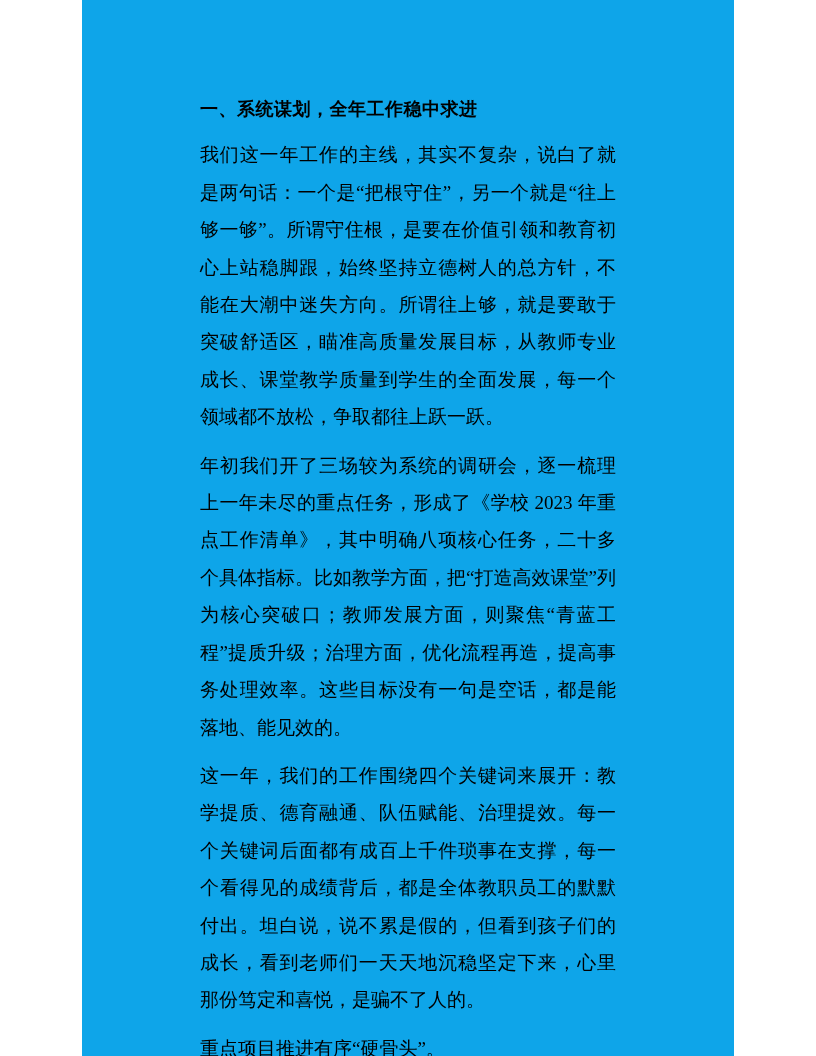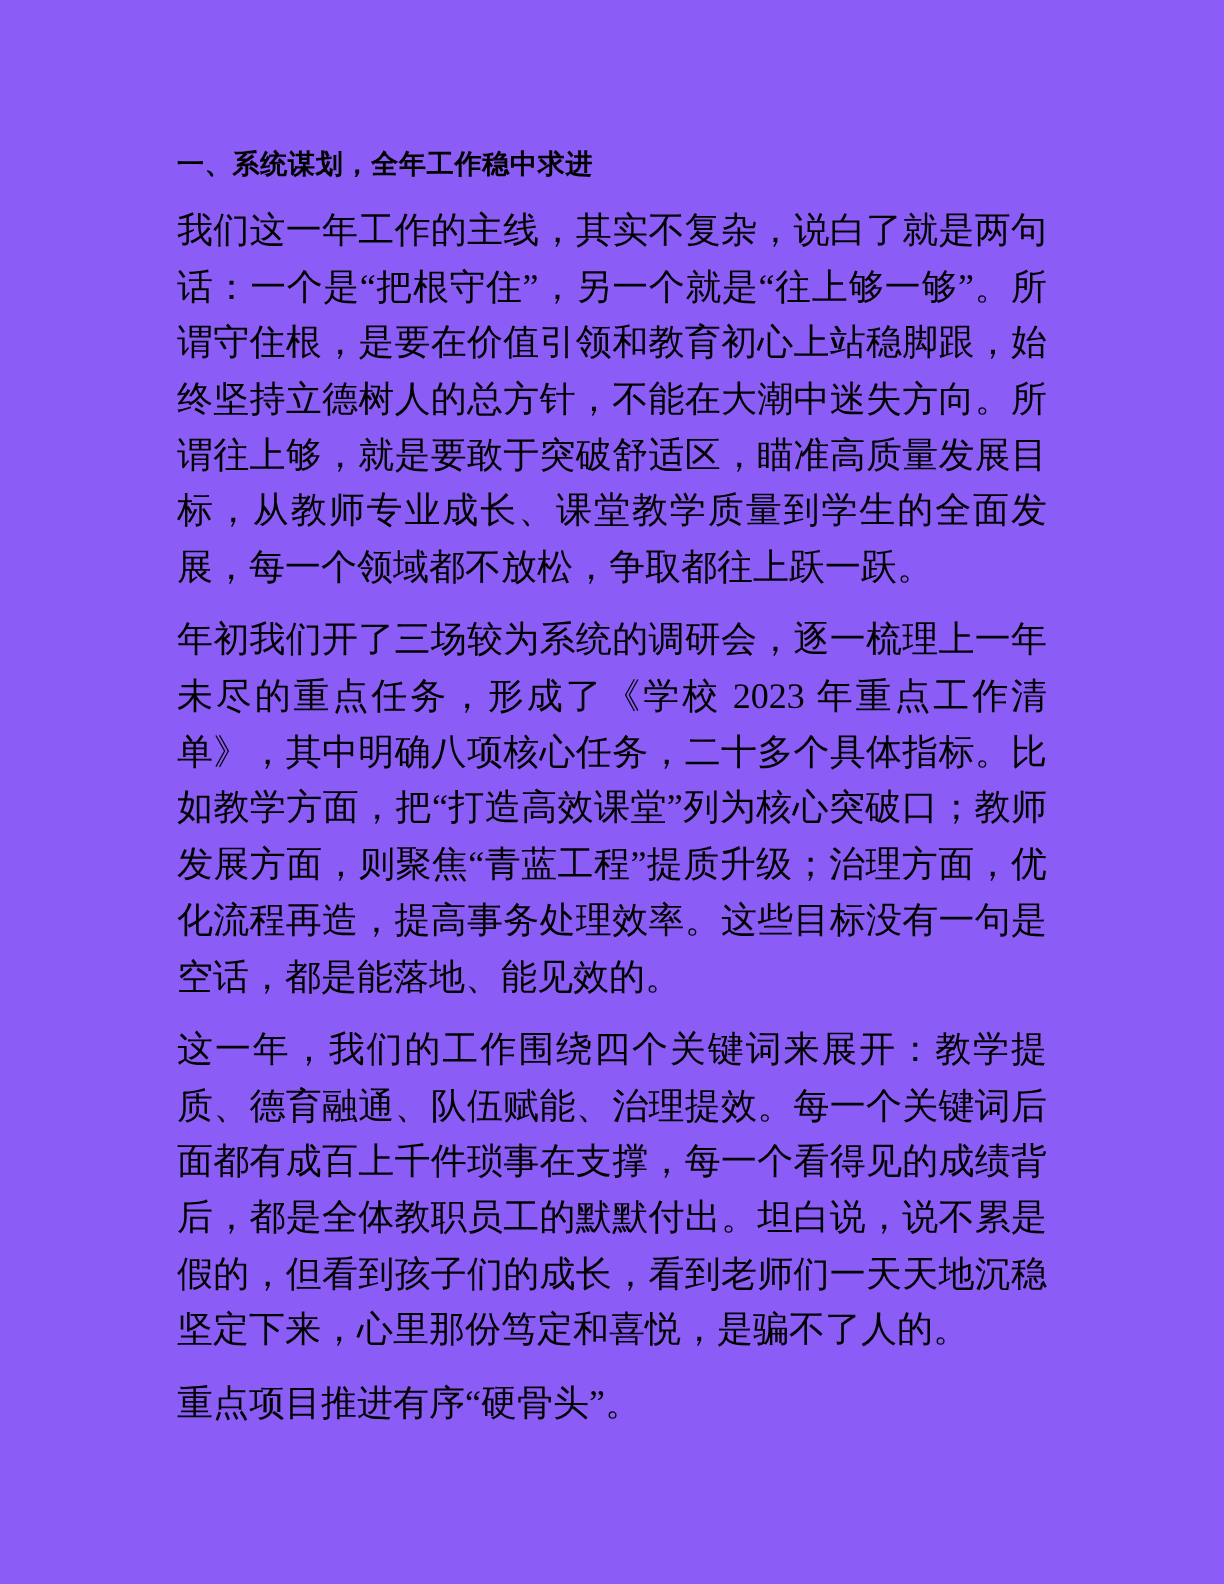--- a/index.html
+++ b/index.html
@@ -2,47 +2,47 @@
 <html><head>
 <meta charset="utf-8">
 <style>
   html, body {
     margin: 0;
     padding: 0;
     background: #ffffff;
   }
   .page {
     position: relative;
-    width: 816px;
+    width: 652px;
     height: 1056px;
     margin: 0 auto;
     box-sizing: border-box;
     padding: 91px 118px 40px 118px;
-    background: #8b5cf6;
+    background: #0ea5e9;
     color: #000000;
     overflow: hidden;
   }
   .doc-h1 {
     font-family: "Liberation Sans", "DejaVu Sans", sans-serif;
     font-weight: bold;
     font-size: 18px;
     line-height: 37.4px;
     margin: 0 0 8px 0;
     letter-spacing: 0.5px;
   }
   .doc-h2 {
     font-family: "Liberation Sans", "DejaVu Sans", sans-serif;
     font-weight: bold;
     font-size: 19.5px;
     line-height: 37.4px;
     margin: 0 0 11px 0;
   }
   .doc-p {
     font-family: "Liberation Serif", "DejaVu Serif", serif;
-    font-size: 24px;
+    font-size: 19px;
     line-height: 37.4px;
     margin: 0 0 11px 0;
     text-align: justify;
     word-break: break-all;
   }
 </style>
 </head>
 <body>
 
 <div class="page">

